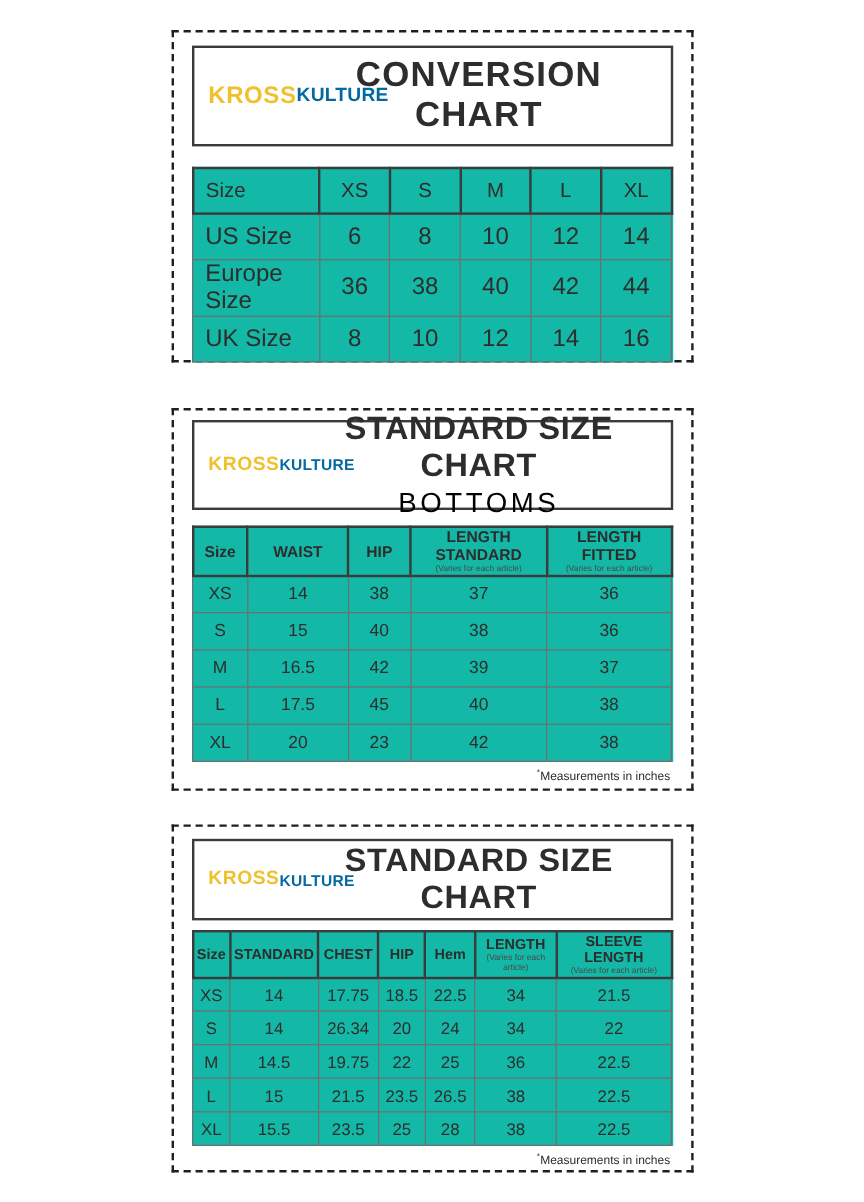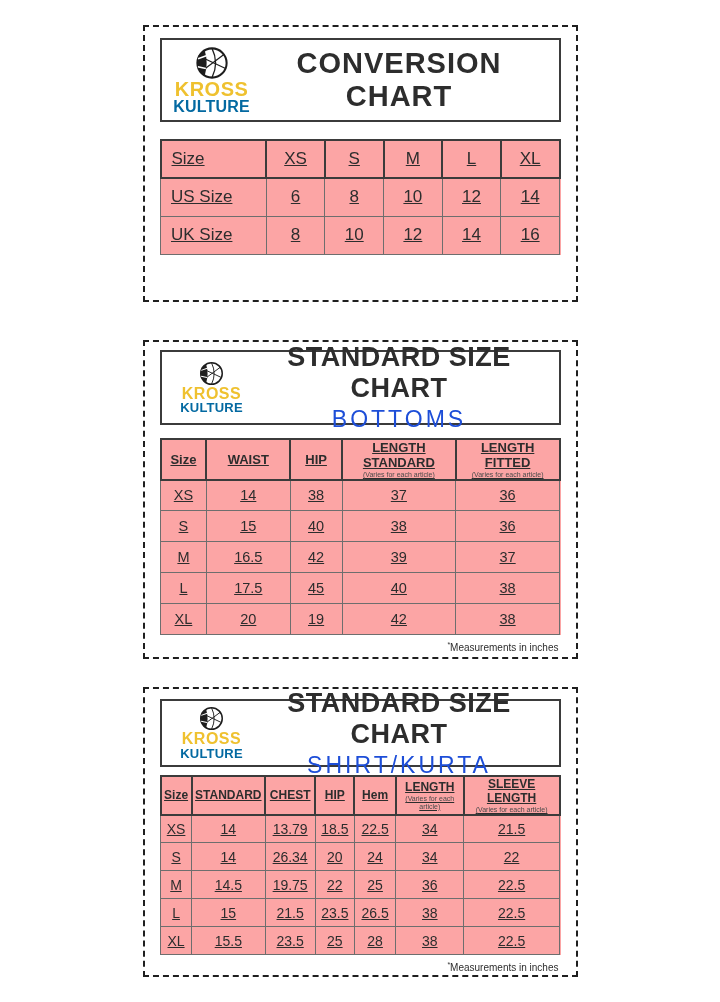--- a/index.html
+++ b/index.html
@@ -27,54 +27,54 @@
     border: 2px solid #3b3b3b;
     display: flex;
     align-items: center;
     padding: 4px 10px 4px 12px;
     background: #fff;
   }
   .hbox-lg { height: 84px; }
   .hbox-md { height: 75px; }
   .hbox-sm { height: 68px; }
 
-  .logo { display: flex; flex-direction: column; align-items: center; flex: 0 0 auto; width: 76px; }
+  .logo { display: flex; flex-direction: row; align-items: center; flex: 0 0 auto; width: 76px; }
   .logo .ball-lg { width: 34px; height: 34px; }
   .logo .ball-sm { width: 25px; height: 25px; }
   .kross   { font-weight: bold; color: #efc12f; line-height: 0.95; letter-spacing: 0.5px; }
   .kulture { font-weight: bold; color: #0369a1; line-height: 1.0; letter-spacing: 0.2px; }
   .logo-lg .kross { font-size: 20px; }
   .logo-lg .kulture { font-size: 16px; }
   .logo-sm .kross { font-size: 16px; }
   .logo-sm .kulture { font-size: 13px; }
 
   .titles { flex: 1 1 auto; text-align: center; }
   .title-main {
     font-weight: 800;
     color: #2d2d2d;
     letter-spacing: 0.5px;
   }
   .title-xl { font-size: 29px; letter-spacing: 1px; }
   .title-lg { font-size: 27px; }
   .title-sub {
     font-weight: 400;
-    color: #1d4ed8;
+    color: #000000;
     font-size: 23px;
     letter-spacing: 3px;
     margin-top: 2px;
   }
 
   
-  table { width: 100%; border-collapse: collapse; table-layout: fixed; background: #fca5a5; text-decoration: underline; }
+  table { width: 100%; border-collapse: collapse; table-layout: fixed; background: #14b8a6; }
   th, td { border: 1px solid #6e6e6e; text-align: center; vertical-align: middle; font-weight: 400; }
   thead th { border: 2px solid #3b3b3b; }
 
   .tbl-conversion { margin-top: 17px; }
   .tbl-conversion th { height: 38px; font-size: 17px; }
-  .tbl-conversion td { height: 38px; font-size: 17px; margin-left: 27px; }
+  .tbl-conversion td { height: 38px; font-size: 20px; margin-left: 27px; }
   .tbl-conversion .lab { text-align: left; padding-left: 10px; }
 
   .tbl-bottoms { margin-top: 13px; }
   .tbl-bottoms thead th { height: 36px; font-size: 13px; font-weight: bold; }
   .tbl-bottoms td { height: 31px; font-size: 14.5px; }
 
   .tbl-shirt { margin-top: 8px; }
   .tbl-shirt thead th { height: 35px; font-size: 12px; font-weight: bold; }
   .tbl-shirt td { height: 28px; font-size: 14px; }
 
@@ -143,20 +143,28 @@
       <tbody>
         <tr>
           <td class="lab">US Size</td>
           <td>6</td>
           <td>8</td>
           <td>10</td>
           <td>12</td>
           <td>14</td>
         </tr>
         <tr>
+          <td class="lab">Europe Size</td>
+          <td>36</td>
+          <td>38</td>
+          <td>40</td>
+          <td>42</td>
+          <td>44</td>
+        </tr>
+        <tr>
           <td class="lab">UK Size</td>
           <td>8</td>
           <td>10</td>
           <td>12</td>
           <td>14</td>
           <td>16</td>
         </tr>
       </tbody>
     </table>
   </section>
@@ -230,21 +238,21 @@
         <tr>
           <td>L</td>
           <td>17.5</td>
           <td>45</td>
           <td>40</td>
           <td>38</td>
         </tr>
         <tr>
           <td>XL</td>
           <td>20</td>
-          <td>19</td>
+          <td>23</td>
           <td>42</td>
           <td>38</td>
         </tr>
       </tbody>
     </table>
 
     <div class="foot">
       <sup>*</sup><span>Measurements in inches</span>
     </div>
   </section>
@@ -259,21 +267,20 @@
           <path d="M4,11.5 L36,26.5" fill="none" stroke="#1d1d1d" stroke-width="1.5"></path>
           <path d="M6.5,30.5 L34,10" fill="none" stroke="#1d1d1d" stroke-width="1.5"></path>
           <path d="M3.6,15 L13.2,11.5" fill="none" stroke="#ffffff" stroke-width="1.7"></path>
           <path d="M3.4,24.5 L12.8,26.5" fill="none" stroke="#ffffff" stroke-width="1.7"></path>
         </svg>
         <div class="kross">KROSS</div>
         <div class="kulture">KULTURE</div>
       </div>
       <div class="titles">
         <div class="title-main title-lg">STANDARD SIZE CHART</div>
-        <div class="title-sub">SHIRT/KURTA</div>
       </div>
     </div>
 
     <table class="tbl-shirt">
       <colgroup>
         <col style="width:7.8%">
           <col style="width:18.4%">
           <col style="width:12.6%">
         <col style="width:9.8%">
           <col style="width:10.4%">
@@ -294,21 +301,21 @@
           <th>
             <span>SLEEVE LENGTH</span>
             <span class="col-note">(Varies for each article)</span>
           </th>
         </tr>
       </thead>
       <tbody>
         <tr>
           <td>XS</td>
           <td>14</td>
-          <td>13.79</td>
+          <td>17.75</td>
           <td>18.5</td>
           <td>22.5</td>
           <td>34</td>
           <td>21.5</td>
         </tr>
         <tr>
           <td>S</td>
           <td>14</td>
           <td>26.34</td>
           <td>20</td>

